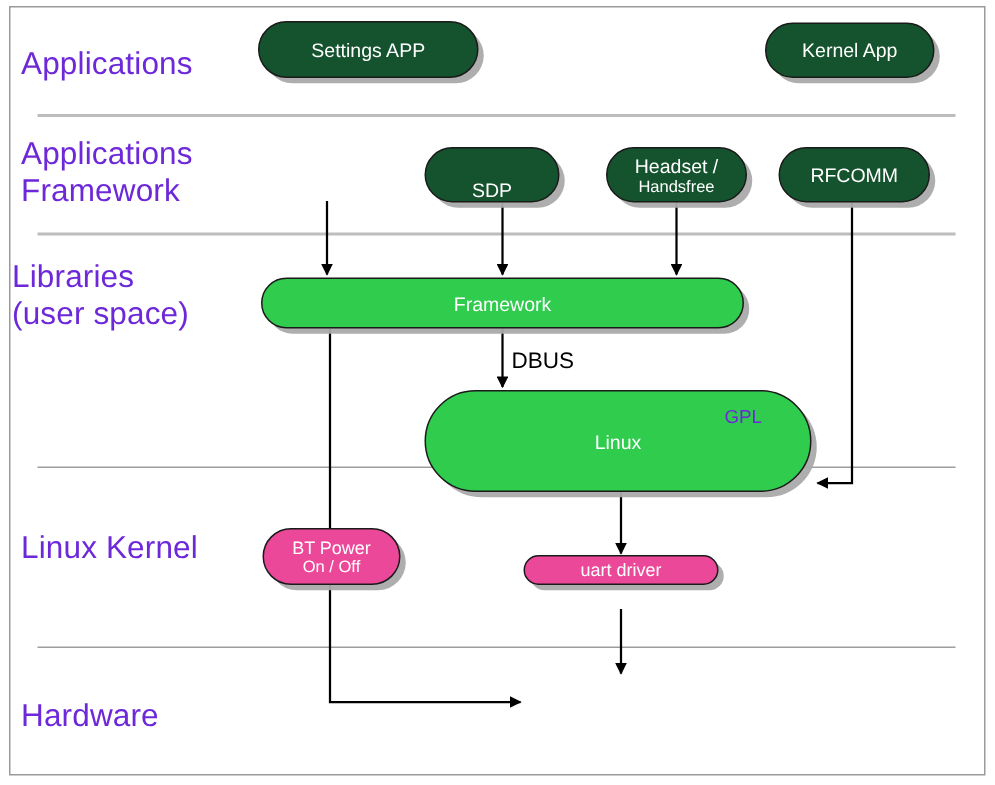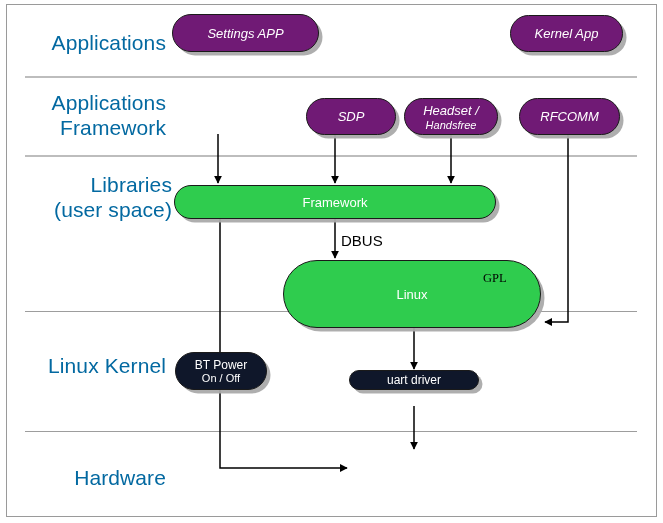--- a/index.html
+++ b/index.html
@@ -16,59 +16,58 @@
     width:651px;height:513px;
     border:1px solid #9a9a9a;
     box-sizing:border-box;
     background:#fff;
   }
   .divider{
     position:absolute;height:0;border-top:2px solid #bdbdbd;
   }
   .tier-label{
     position:absolute;
-    color:#0369a1;
+    color:#6d28d9;
     font-size:21px;
     line-height:25px;
-    text-align:right;
+    text-align:left;
     white-space:pre-line;
     letter-spacing:0.1px;
   }
   
   .node{
     position:absolute;
     border-radius:999px;
     border:1.4px solid #1a1a1a;
     box-sizing:border-box;
     display:flex;
     flex-direction:column;
     align-items:center;
     justify-content:center;
     text-align:center;
     box-shadow:4px 4px 0 -0.5px rgba(170,170,170,0.95);
     z-index:4;
   }
   .node .ln1{display:block;}
   .node .ln2{display:block;}
-  .node.blue{background:#701a75;color:#ffffff;font-style:italic;}
+  .node.blue{background:#14532d;color:#ffffff;}
   .node.green{background:#2fcc4e;color:#ffffff;}
-  .node.red{background:#0f172a;color:#ffffff;}
+  .node.red{background:#ec4899;color:#ffffff;}
   .n-app{font-size:13px;}
   .n-fw{font-size:13px;}
   .n-fw .ln2{font-size:11px;margin-top:1px;}
   .n-green{font-size:13px;}
   .n-red{font-size:12px;}
   .n-red .ln2{font-size:11px;margin-top:0px;}
 
   .gpl-tag{
     position:absolute;
-    color:#000000;
+    color:#6d28d9;
     font-size:12.5px;
     z-index:6;
-    font-family:Liberation Serif, serif;
   }
   .edge-label{
     position:absolute;
     color:#000000;
     font-size:15px;
     z-index:6;
     background:transparent;
   }
   svg#wires{
     position:absolute;left:0;top:0;width:663px;height:523px;
@@ -122,21 +121,21 @@
 
   <div class="node blue n-app" style="left:172px;top:14px;width:147px;height:38px;">
     <span class="ln1">Settings APP</span>
   </div>
 
   <div class="node blue n-app" style="left:510px;top:15px;width:113px;height:37px;">
     <span class="ln1">Kernel App</span>
   </div>
 
 
-  <div class="node blue n-fw" style="left:306px;top:98px;width:90px;height:37px;">
+  <div class="node blue n-fw" style="left:283px;top:98px;width:90px;height:37px;justify-content:flex-end;">
     <span class="ln1">SDP</span>
   </div>
 
   <div class="node blue n-fw" style="left:404px;top:98px;width:94px;height:37px;">
     <span class="ln1">Headset /</span>
     <span class="ln2">Handsfree</span>
   </div>
 
   <div class="node blue n-fw" style="left:519px;top:98px;width:101px;height:37px;">
     <span class="ln1">RFCOMM</span>

